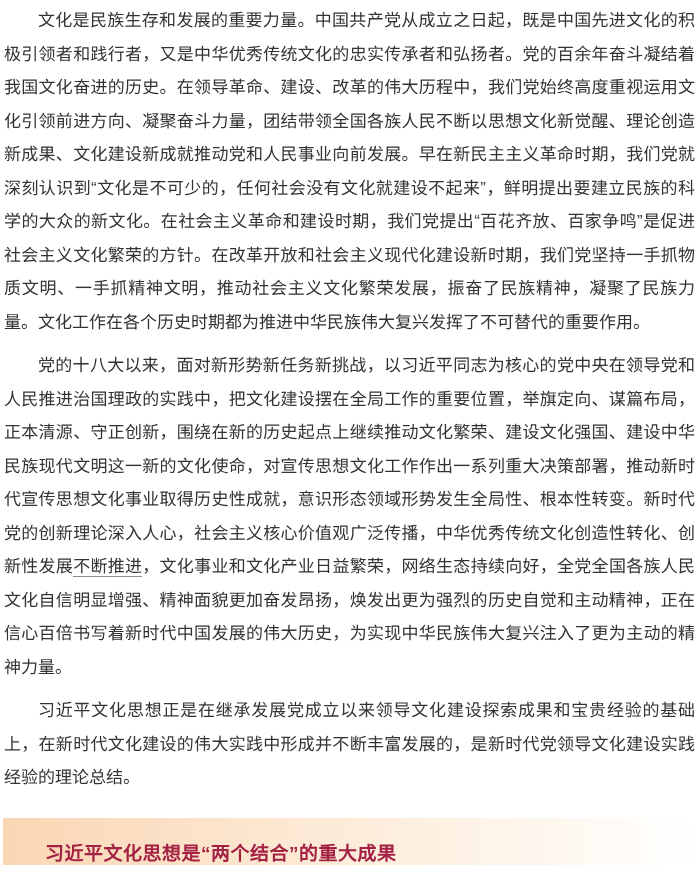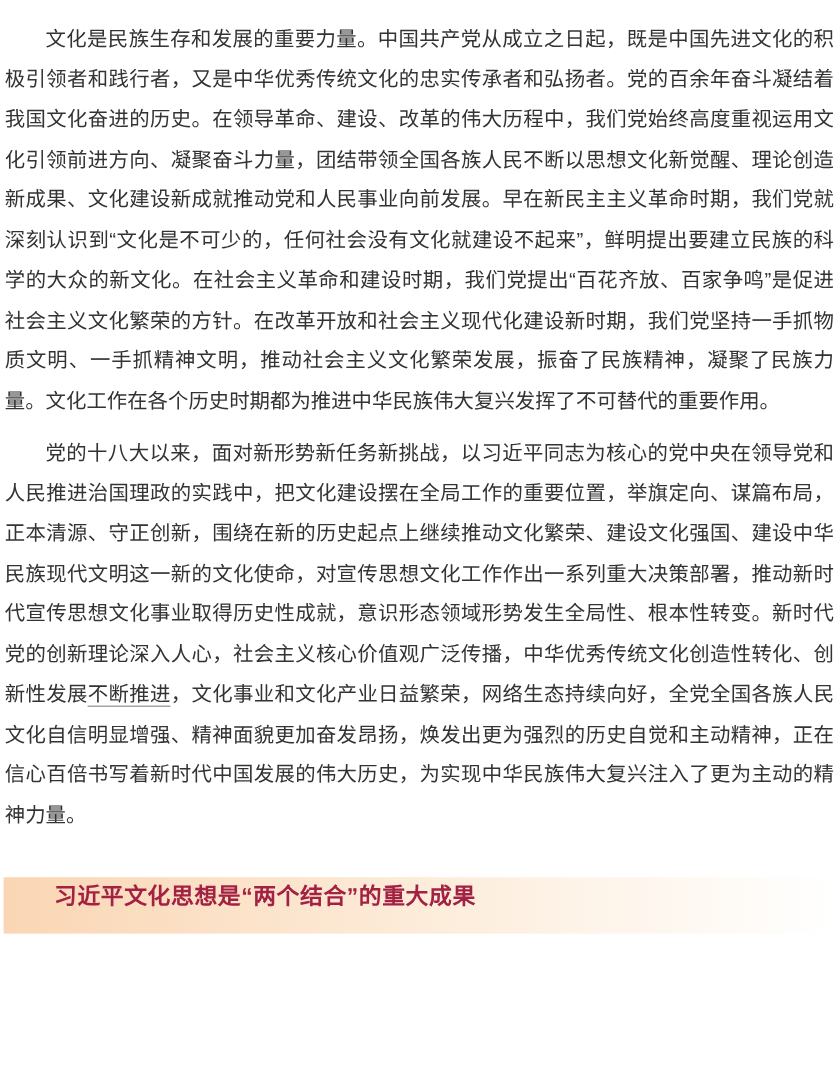--- a/index.html
+++ b/index.html
@@ -7,56 +7,57 @@
     padding: 0;
     background: #ffffff;
   }
   body {
     width: 699px;
     height: 895px;
     overflow: hidden;
     font-family: "Liberation Sans", "DejaVu Sans", sans-serif;
   }
   .article {
-    padding: 16px 4px;
+    padding: 4px 4px;
   }
   .article p {
     margin: 0 0 10px 0;
     font-size: 17px;
     line-height: 33.5px;
     color: var(--text-color, #333333);
     text-align: justify;
     text-indent: 2em;
     word-break: break-all;
   }
   .article p span.u {
     border-bottom: 1px solid #8f8f8f;
     margin-top: 48px;
   }
   .banner {
     margin: 9px 3px 0 3px;
     height: 47px;
     display: flex;
-    align-items: flex-start;
+    align-items: flex-end;
     background: linear-gradient(90deg, var(--banner-from, #fad6b4) 0%, #fdeedd 55%, var(--banner-to, #ffffff) 100%);
   }
   .banner h2 {
     margin: 0;
     padding-left: 42px;
     font-size: 19px;
     font-weight: bold;
     color: var(--accent-color, #a32143);
     letter-spacing: 0.5px;
   }
 </style>
 </head>
 <body>
 
 <main class="article">
   <div>
       <p><span>文化是民族生存和发展的重要力量。中国共产党从成立之日起，既是中国先进文化的积极引领者和践行者，又是中华优秀传统文化的忠实传承者和弘扬者。党的百余年奋斗凝结着我国文化奋进的历史。在领导革命、建设、改革的伟大历程中，我们党始终高度重视运用文化引领前进方向、凝聚奋斗力量，团结带领全国各族人民不断以思想文化新觉醒、理论创造新成果、文化建设新成就推动党和人民事业向前发展。早在新民主主义革命时期，我们党就深刻认识到“文化是不可少的，任何社会没有文化就建设不起来”，鲜明提出要建立民族的科学的大众的新文化。在社会主义革命和建设时期，我们党提出“百花齐放、百家争鸣”是促进社会主义文化繁荣的方针。在改革开放和社会主义现代化建设新时期，我们党坚持一手抓物质文明、一手抓精神文明，推动社会主义文化繁荣发展，振奋了民族精神，凝聚了民族力量。文化工作在各个历史时期都为推进中华民族伟大复兴发挥了不可替代的重要作用。</span></p>
       <p><span>党的十八大以来，面对新形势新任务新挑战，以习近平同志为核心的党中央在领导党和人民推进治国理政的实践中，把文化建设摆在全局工作的重要位置，举旗定向、谋篇布局，正本清源、守正创新，围绕在新的历史起点上继续推动文化繁荣、建设文化强国、建设中华民族现代文明这一新的文化使命，对宣传思想文化工作作出一系列重大决策部署，推动新时代宣传思想文化事业取得历史性成就，意识形态领域形势发生全局性、根本性转变。新时代党的创新理论深入人心，社会主义核心价值观广泛传播，中华优秀传统文化创造性转化、创新性发展</span><span class="u">不断推进</span><span>，文化事业和文化产业日益繁荣，网络生态持续向好，全党全国各族人民文化自信明显增强、精神面貌更加奋发昂扬，焕发出更为强烈的历史自觉和主动精神，正在信心百倍书写着新时代中国发展的伟大历史，为实现中华民族伟大复兴注入了更为主动的精神力量。</span></p>
+      <p><span>习近平文化思想正是在继承发展党成立以来领导文化建设探索成果和宝贵经验的基础上，在新时代文化建设的伟大实践中形成并不断丰富发展的，是新时代党领导文化建设实践经验的理论总结。</span></p>
     </div>
 </main>
 
 <div class="banner">
   <h2>习近平文化思想是“两个结合”的重大成果</h2>
 </div>
 
 </body></html>

